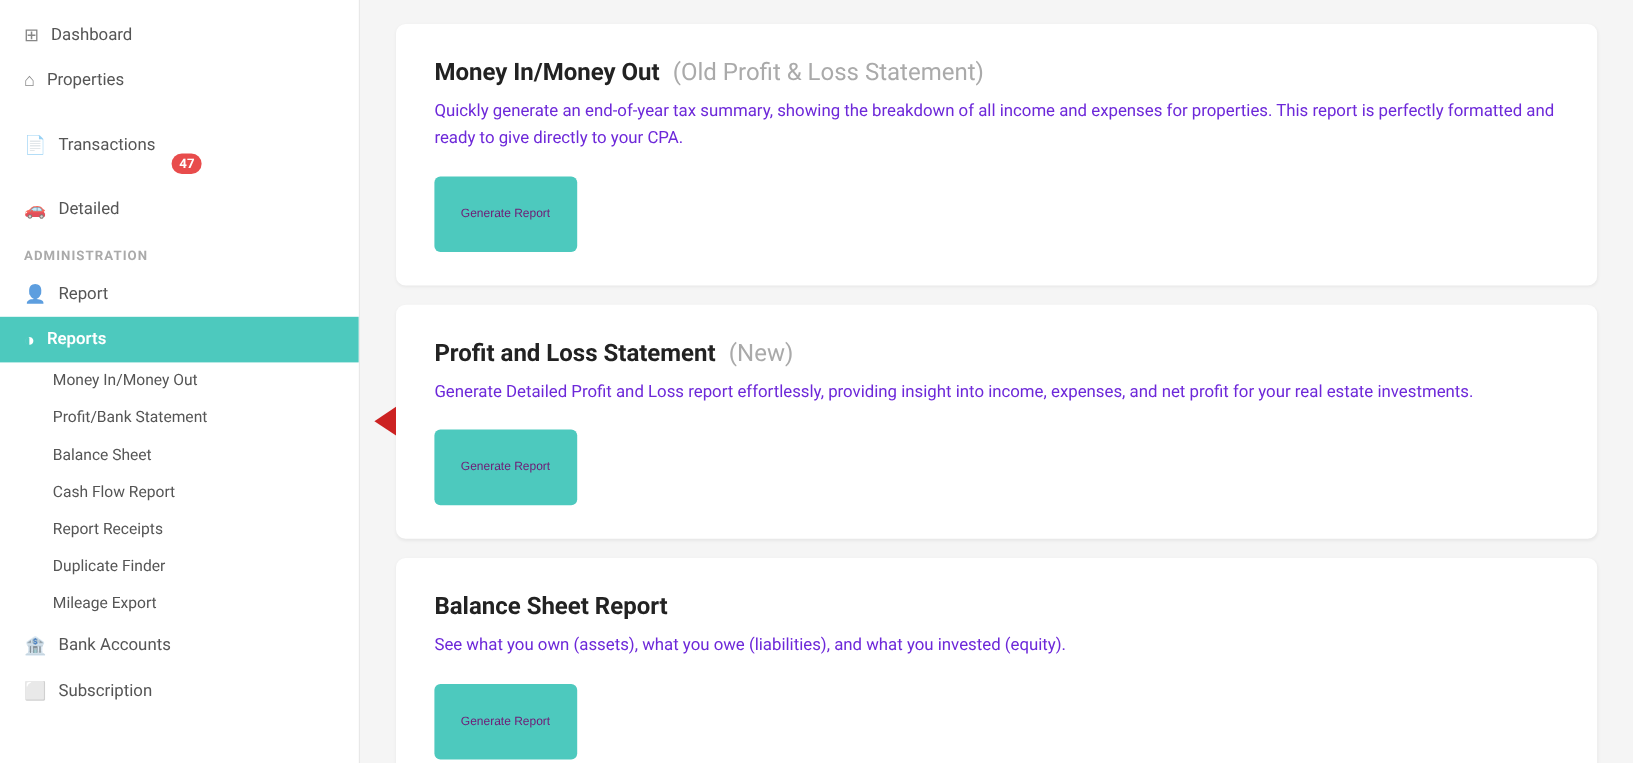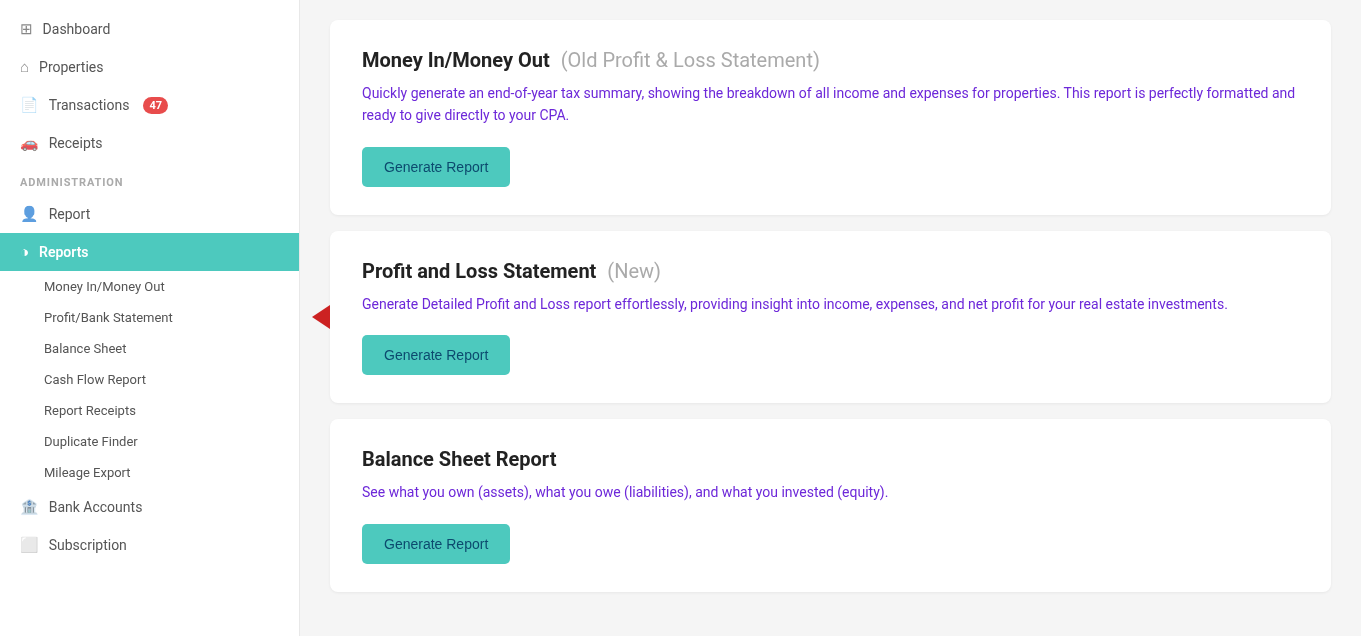--- a/index.html
+++ b/index.html
@@ -33,20 +33,21 @@
     .sidebar-item.active .icon { opacity: 1; }
 
     .sidebar-badge {
       background: #e84c4c;
       color: #fff;
       font-size: 11px;
       font-weight: bold;
       border-radius: 10px;
       padding: 2px 6px;
       margin-left: 4px;
+      margin-top: 32px;
     }
 
     .sidebar-section-label {
       font-size: 11px;
       font-weight: 700;
       color: #aaa;
       padding: 14px 20px 6px;
       letter-spacing: 0.08em;
       text-transform: uppercase;
     }
@@ -92,25 +93,25 @@
 
     .report-card-desc {
       font-size: 14px;
       color: #6d28d9;
       line-height: 1.6;
       margin-bottom: 20px;
     }
 
     .generate-btn {
       background: #4dc9be;
-      color: #0c4a6e;
+      color: #701a75;
       border: none;
-      padding: 12px 22px;
+      padding: 26px 22px;
       border-radius: 5px;
-      font-size: 14px;
+      font-size: 10px;
       cursor: pointer;
       font-weight: 500;
     }
   </style>
 </head>
 <body>
 
 <nav class="sidebar">
 
   <div class="sidebar-item">
@@ -121,21 +122,21 @@
     <span class="icon">⌂</span>
     <span>Properties</span>
   </div>
   <div class="sidebar-item">
     <span class="icon">📄</span>
     <span>Transactions</span>
     <span class="sidebar-badge">47</span>
   </div>
   <div class="sidebar-item">
     <span class="icon">🚗</span>
-    <span>Receipts</span>
+    <span>Detailed</span>
   </div>
 
   <div class="sidebar-section-label">ADMINISTRATION</div>
 
   <div class="sidebar-item">
     <span class="icon">👤</span>
     <span>Report</span>
   </div>
   <div class="sidebar-item active">
     <span class="icon">◑</span>

